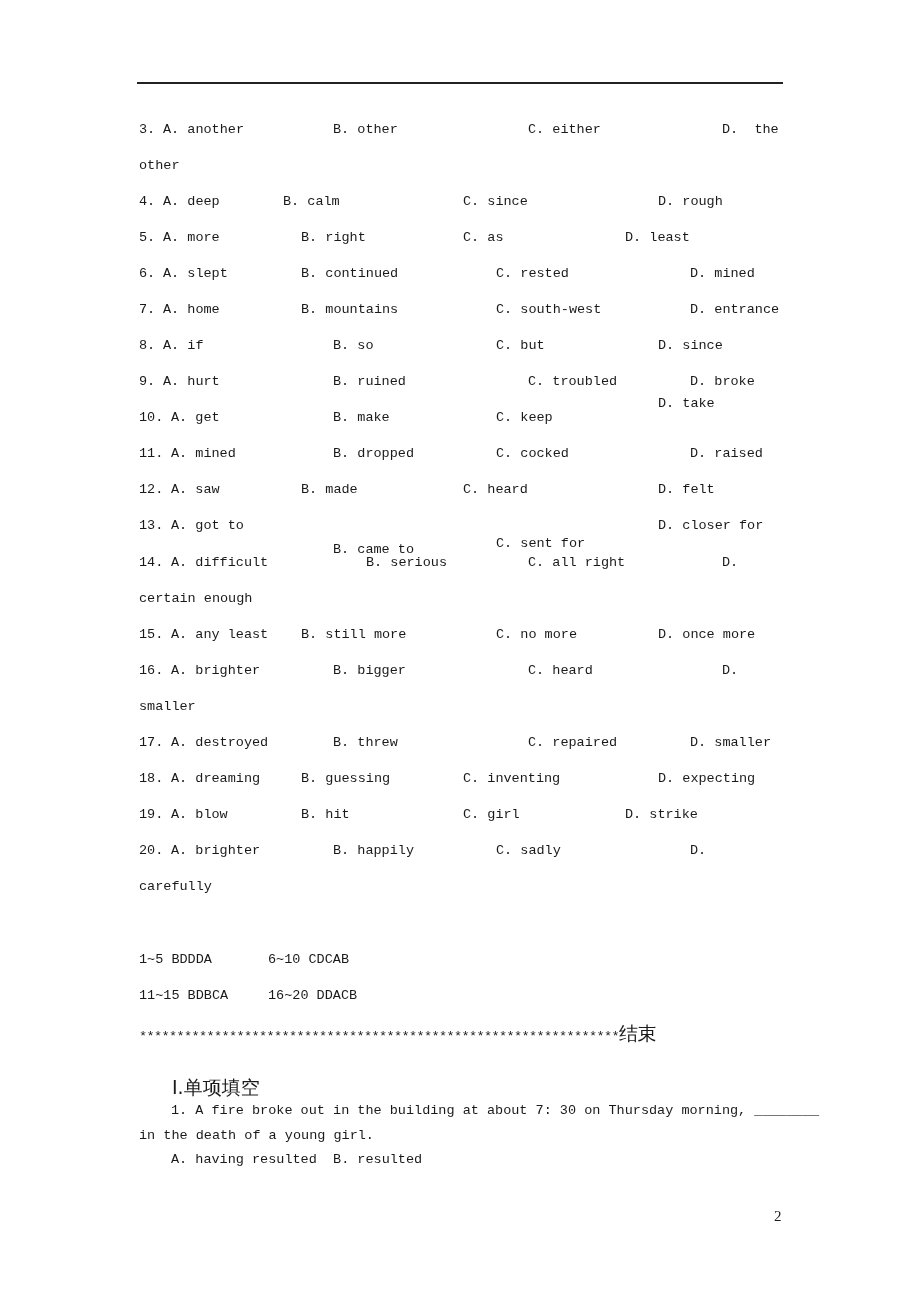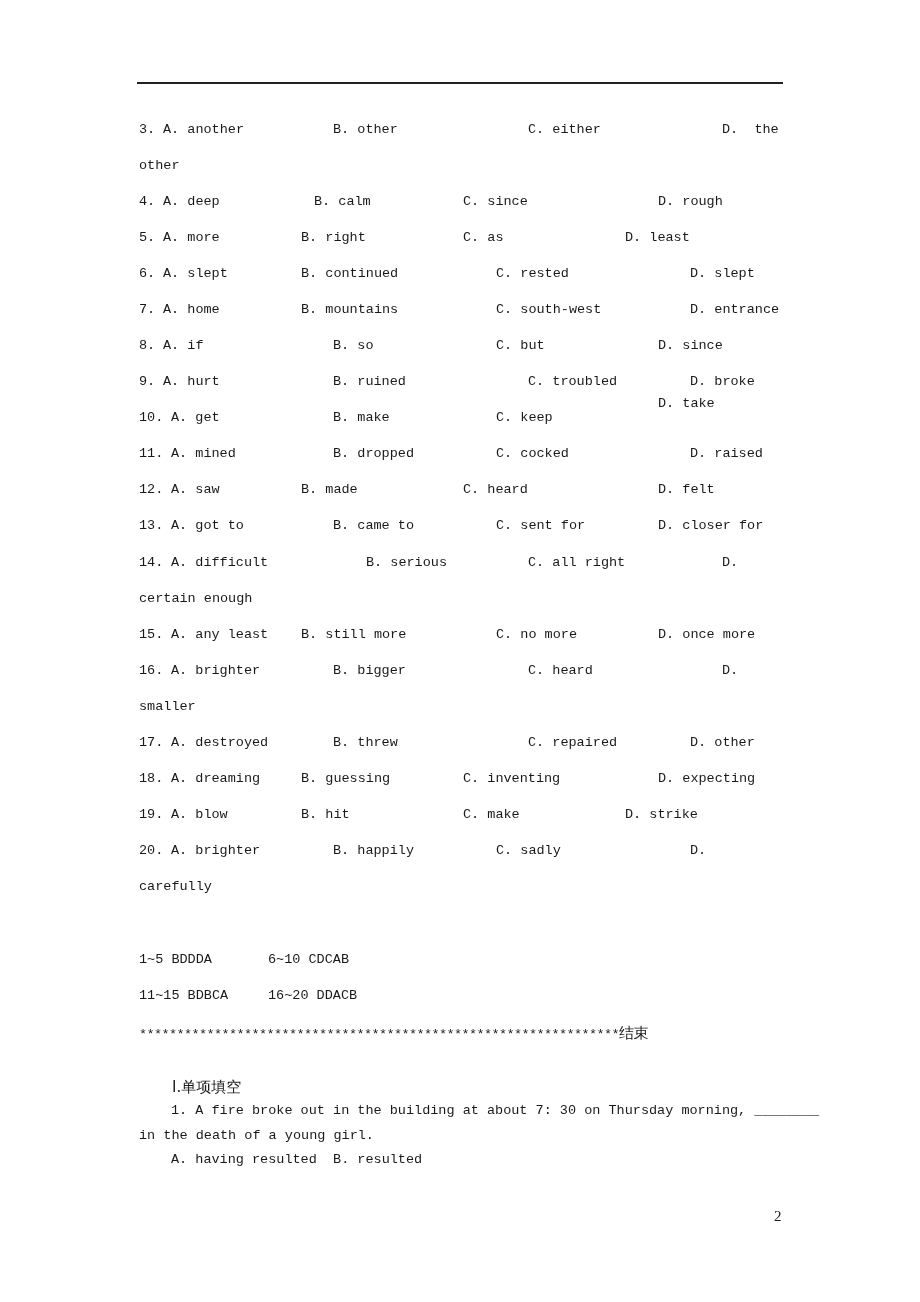--- a/index.html
+++ b/index.html
@@ -1,52 +1,52 @@
 <!DOCTYPE html>
 <html><head>
 <meta charset="utf-8">
 <style>
   html, body { margin: 0; padding: 0; background: #ffffff; }
   body { width: 920px; height: 1302px; position: relative; overflow: hidden;
          font-family: "Liberation Mono", "DejaVu Sans Mono", monospace; color: #1a1a1a; }
   .rule { position: absolute; left: 137px; top: 82px; width: 646px; height: 2px; background: #222; }
   .t { position: absolute; font-size: 13.5px; line-height: 16px; white-space: pre; }
-  .sec { font-family: "DejaVu Sans", sans-serif; font-size: 15px; }
+  .sec { font-family: "DejaVu Sans", sans-serif; font-size: 19px; }
   .stars { font-size: 13.5px; letter-spacing: -0.6px; }
   .pagenum { font-family: "Liberation Serif", serif; font-size: 15px; }
 </style>
 </head>
 <body>
 
 <div class="rule"></div>
 
 <div class="t" style="left:139px;top:122px">3.</div>
 <div class="t" style="left:163px;top:122px">A. another</div>
 <div class="t" style="left:333px;top:122px">B. other</div>
 <div class="t" style="left:528px;top:122px">C. either</div>
 <div class="t" style="left:722px;top:122px">D.  the</div>
 <div class="t" style="left:139px;top:158px">other</div>
 
 <div class="t" style="left:139px;top:194px">4.</div>
 <div class="t" style="left:163px;top:194px">A. deep</div>
-<div class="t" style="left:314px;top:194px">B. calm</div>
+<div class="t" style="left:283px;top:194px">B. calm</div>
 <div class="t" style="left:463px;top:194px">C. since</div>
 <div class="t" style="left:658px;top:194px">D. rough</div>
 
 <div class="t" style="left:139px;top:230px">5.</div>
 <div class="t" style="left:163px;top:230px">A. more</div>
 <div class="t" style="left:301px;top:230px">B. right</div>
 <div class="t" style="left:463px;top:230px">C. as</div>
 <div class="t" style="left:625px;top:230px">D. least</div>
 
 <div class="t" style="left:139px;top:266px">6.</div>
 <div class="t" style="left:163px;top:266px">A. slept</div>
 <div class="t" style="left:301px;top:266px">B. continued</div>
 <div class="t" style="left:496px;top:266px">C. rested</div>
-<div class="t" style="left:690px;top:266px">D. slept</div>
+<div class="t" style="left:690px;top:266px">D. mined</div>
 
 <div class="t" style="left:139px;top:302px">7.</div>
 <div class="t" style="left:163px;top:302px">A. home</div>
 <div class="t" style="left:301px;top:302px">B. mountains</div>
 <div class="t" style="left:496px;top:302px">C. south-west</div>
 <div class="t" style="left:690px;top:302px">D. entrance</div>
 
 <div class="t" style="left:139px;top:338px">8.</div>
 <div class="t" style="left:163px;top:338px">A. if</div>
 <div class="t" style="left:333px;top:338px">B. so</div>
@@ -72,22 +72,22 @@
 <div class="t" style="left:690px;top:446px">D. raised</div>
 
 <div class="t" style="left:139px;top:482px">12.</div>
 <div class="t" style="left:171px;top:482px">A. saw</div>
 <div class="t" style="left:301px;top:482px">B. made</div>
 <div class="t" style="left:463px;top:482px">C. heard</div>
 <div class="t" style="left:658px;top:482px">D. felt</div>
 
 <div class="t" style="left:139px;top:518px">13.</div>
 <div class="t" style="left:171px;top:518px">A. got to</div>
-<div class="t" style="left:333px;top:518px">B. came to</div>
-<div class="t" style="left:496px;top:518px">C. sent for</div>
+<div class="t" style="left:333px;top:542px">B. came to</div>
+<div class="t" style="left:496px;top:536px">C. sent for</div>
 <div class="t" style="left:658px;top:518px">D. closer for</div>
 
 <div class="t" style="left:139px;top:555px">14.</div>
 <div class="t" style="left:171px;top:555px">A. difficult</div>
 <div class="t" style="left:366px;top:555px">B. serious</div>
 <div class="t" style="left:528px;top:555px">C. all right</div>
 <div class="t" style="left:722px;top:555px">D.</div>
 <div class="t" style="left:139px;top:591px">certain enough</div>
 
 <div class="t" style="left:139px;top:627px">15.</div>
@@ -100,32 +100,32 @@
 <div class="t" style="left:171px;top:663px">A. brighter</div>
 <div class="t" style="left:333px;top:663px">B. bigger</div>
 <div class="t" style="left:528px;top:663px">C. heard</div>
 <div class="t" style="left:722px;top:663px">D.</div>
 <div class="t" style="left:139px;top:699px">smaller</div>
 
 <div class="t" style="left:139px;top:735px">17.</div>
 <div class="t" style="left:171px;top:735px">A. destroyed</div>
 <div class="t" style="left:333px;top:735px">B. threw</div>
 <div class="t" style="left:528px;top:735px">C. repaired</div>
-<div class="t" style="left:690px;top:735px">D. other</div>
+<div class="t" style="left:690px;top:735px">D. smaller</div>
 
 <div class="t" style="left:139px;top:771px">18.</div>
 <div class="t" style="left:171px;top:771px">A. dreaming</div>
 <div class="t" style="left:301px;top:771px">B. guessing</div>
 <div class="t" style="left:463px;top:771px">C. inventing</div>
 <div class="t" style="left:658px;top:771px">D. expecting</div>
 
 <div class="t" style="left:139px;top:807px">19.</div>
 <div class="t" style="left:171px;top:807px">A. blow</div>
 <div class="t" style="left:301px;top:807px">B. hit</div>
-<div class="t" style="left:463px;top:807px">C. make</div>
+<div class="t" style="left:463px;top:807px">C. girl</div>
 <div class="t" style="left:625px;top:807px">D. strike</div>
 
 <div class="t" style="left:139px;top:843px">20.</div>
 <div class="t" style="left:171px;top:843px">A. brighter</div>
 <div class="t" style="left:333px;top:843px">B. happily</div>
 <div class="t" style="left:496px;top:843px">C. sadly</div>
 <div class="t" style="left:690px;top:843px">D.</div>
 <div class="t" style="left:139px;top:879px">carefully</div>
 
 <div class="t" style="left:139px;top:952px">1~5 BDDDA</div>

